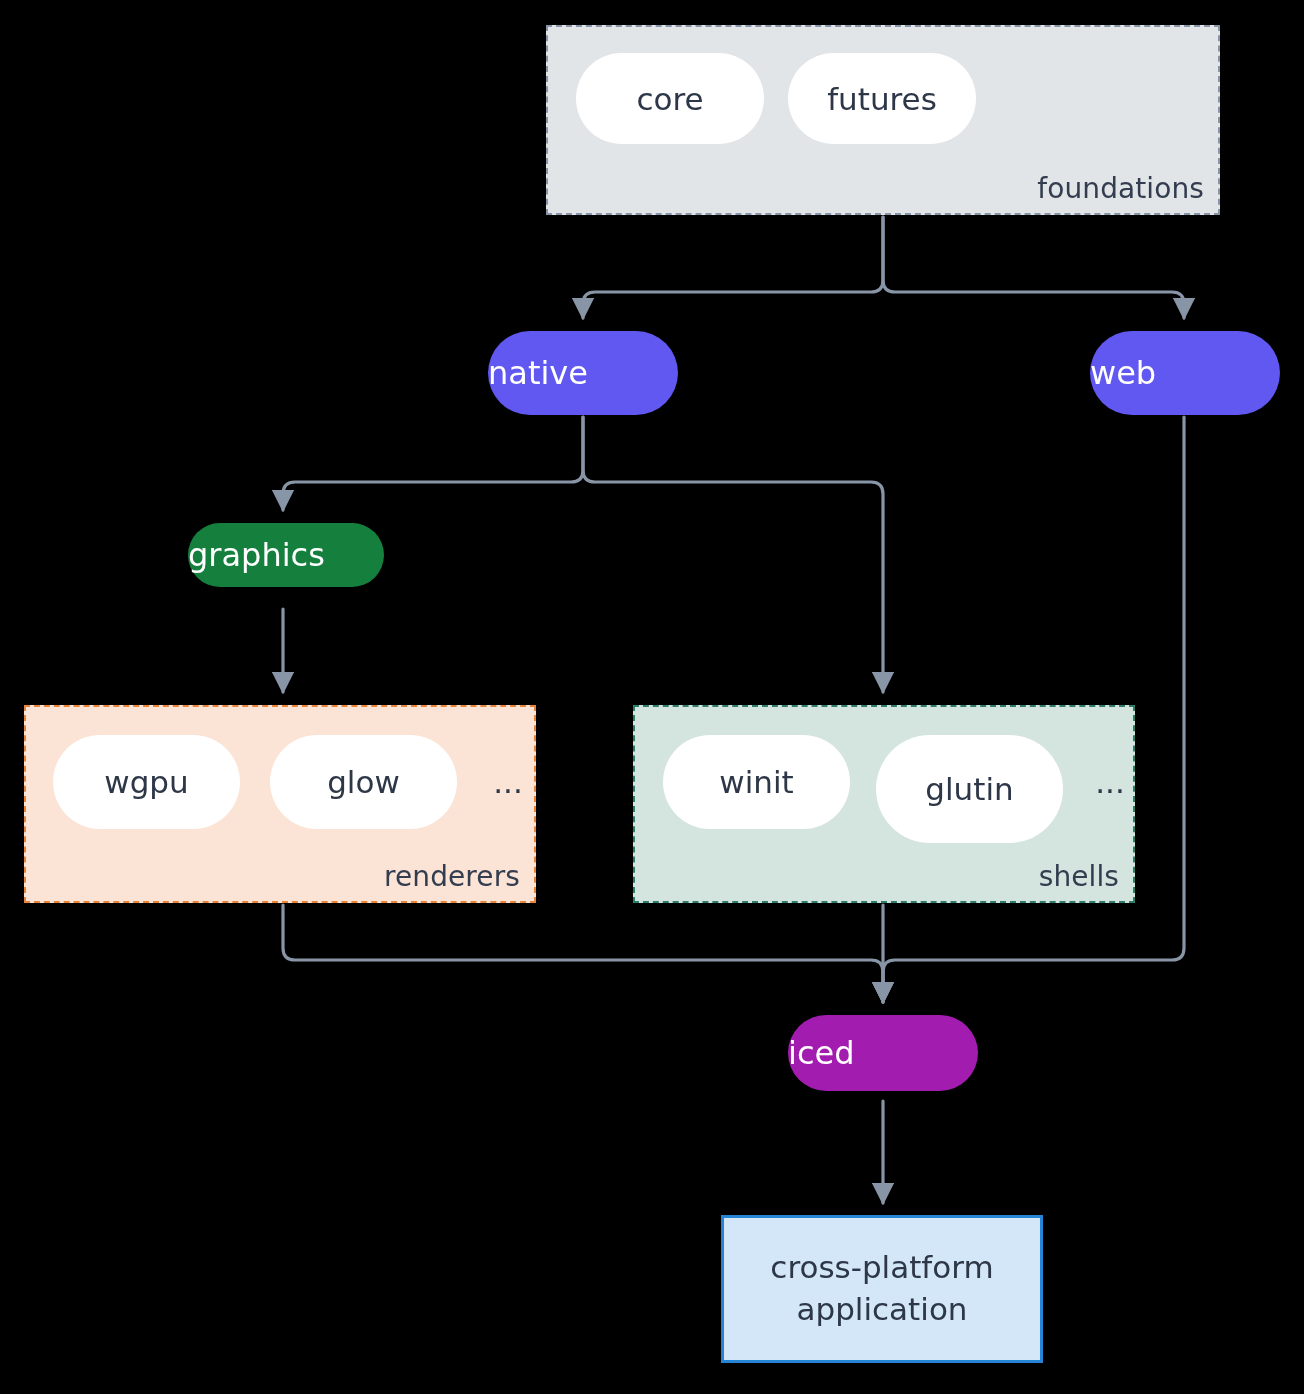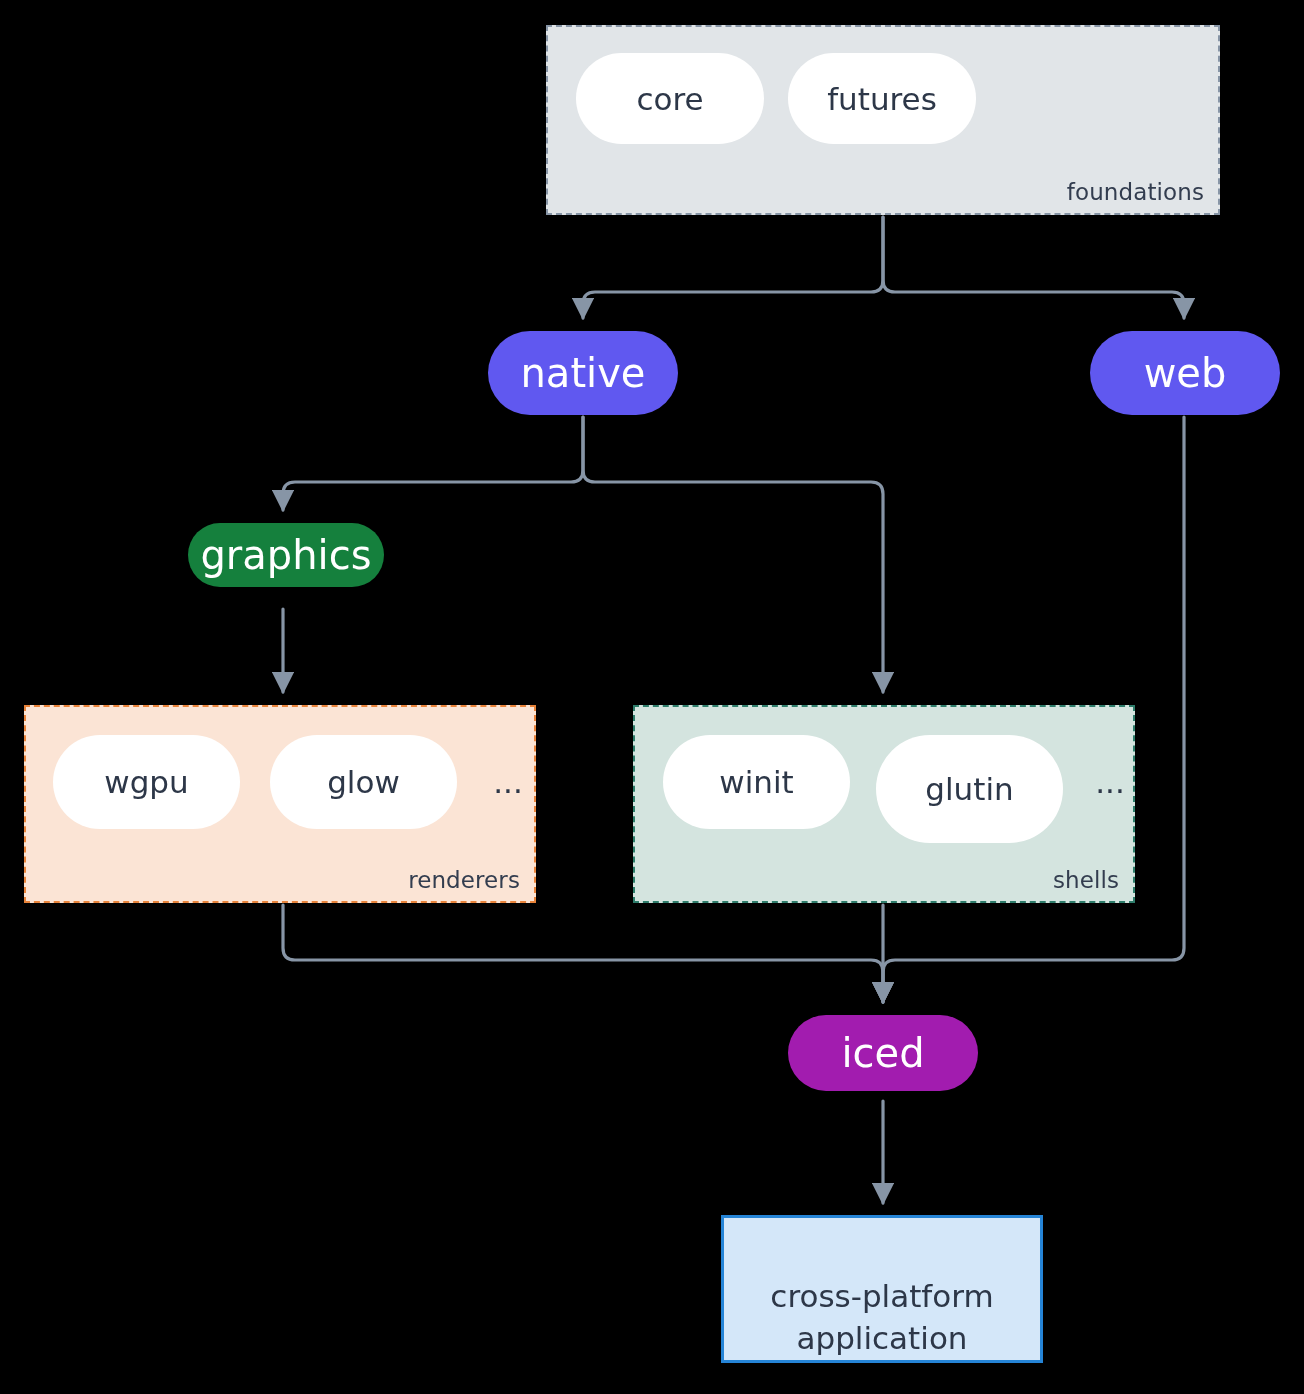--- a/index.html
+++ b/index.html
@@ -33,21 +33,21 @@
 
   
   .cluster {
     position: absolute;
     box-sizing: border-box;
   }
   .cluster-label {
     position: absolute;
     right: 14px;
     bottom: 8px;
-    font-size: 23px;
+    font-size: 28px;
     color: #333d4f;
     letter-spacing: 0.1px;
     white-space: nowrap;
   }
   .cluster-foundations {
     left: 546px; top: 25px;
     width: 674px; height: 190px;
     background: #e1e5e8;
     border: 2px dashed #8795a6;
   }
@@ -85,42 +85,42 @@
     align-items: center;
     justify-content: center;
   }
 
   
   .stadium {
     position: absolute;
     border-radius: 999px;
     display: flex;
     align-items: center;
-    justify-content: center;
+    justify-content: flex-start;
     color: #ffffff;
-    font-size: 40px;
+    font-size: 32px;
     white-space: nowrap;
   }
   .stadium-native { left: 488px; top: 331px; width: 190px; height: 84px; background: #6058f0; }
   .stadium-web    { left: 1090px; top: 331px; width: 190px; height: 84px; background: #6058f0; }
   .stadium-graphics { left: 188px; top: 523px; width: 196px; height: 64px; background: #15803d; }
   .stadium-iced   { left: 788px; top: 1015px; width: 190px; height: 76px; background: #a21caf; }
 
   
   .rect-node {
     position: absolute;
     left: 721px; top: 1215px;
     width: 322px; height: 148px;
     background: #d4e7f9;
     border: 3px solid #2584d6;
     box-sizing: border-box;
     display: flex;
     flex-direction: column;
     align-items: center;
-    justify-content: flex-end;
+    justify-content: center;
     color: #2d3748;
     font-size: 31px;
     line-height: 1.35;
     text-align: center;
   }
 </style>
 </head>
 <body>
 
 <div id="diagram-root">

